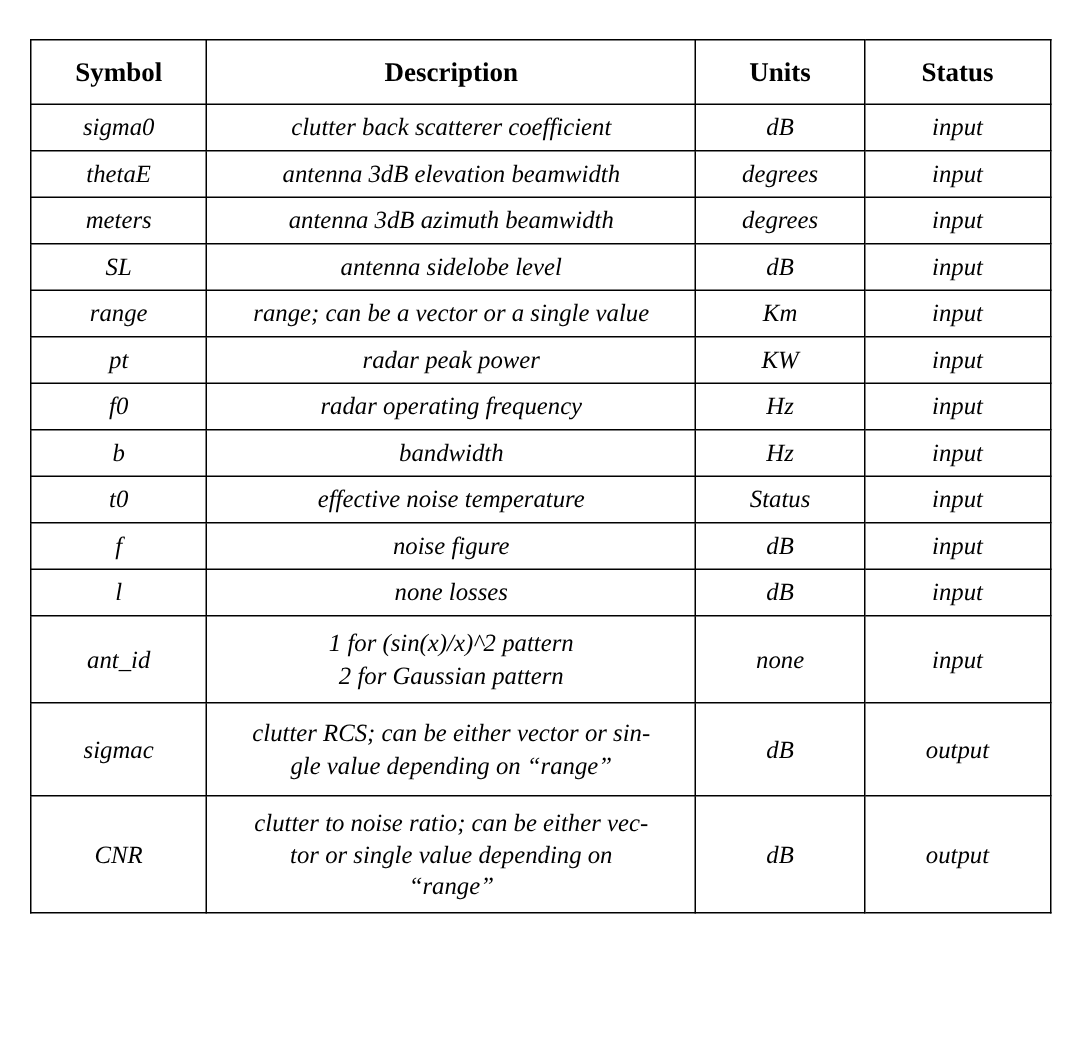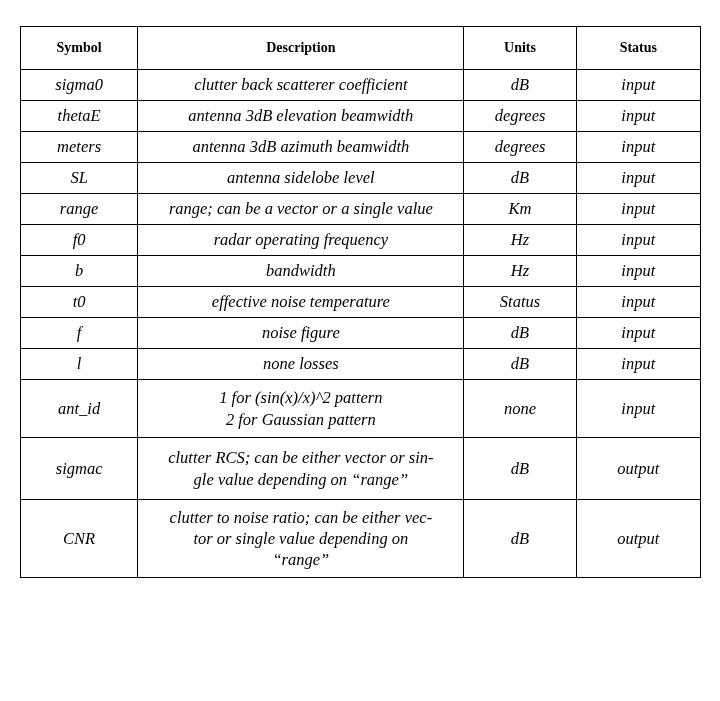--- a/index.html
+++ b/index.html
@@ -30,21 +30,21 @@
   }
   table.param-table th,
   table.param-table td {
     border: 1px solid #000000;
     padding: 0;
     vertical-align: middle;
     text-align: center;
   }
   table.param-table thead th {
     font-weight: bold;
-    font-size: 14px;
+    font-size: 18px;
     height: 42px;
     font-style: normal;
   }
   table.param-table tbody td {
     font-style: italic;
     font-size: 16.5px;
     height: 30px;
     line-height: 1.28;
   }
   .col-symbol { width: 115px; }
@@ -120,20 +120,28 @@
         </tr>
         <tr>
           <td>range</td>
           <td class="cell-desc">
             <span class="desc-line">range; can be a vector or a single value</span>
           </td>
           <td>Km</td>
           <td>input</td>
         </tr>
         <tr>
+          <td>pt</td>
+          <td class="cell-desc">
+            <span class="desc-line">radar peak power</span>
+          </td>
+          <td>KW</td>
+          <td>input</td>
+        </tr>
+        <tr>
           <td>f0</td>
           <td class="cell-desc">
             <span class="desc-line">radar operating frequency</span>
           </td>
           <td>Hz</td>
           <td>input</td>
         </tr>
         <tr>
           <td>b</td>
           <td class="cell-desc">

